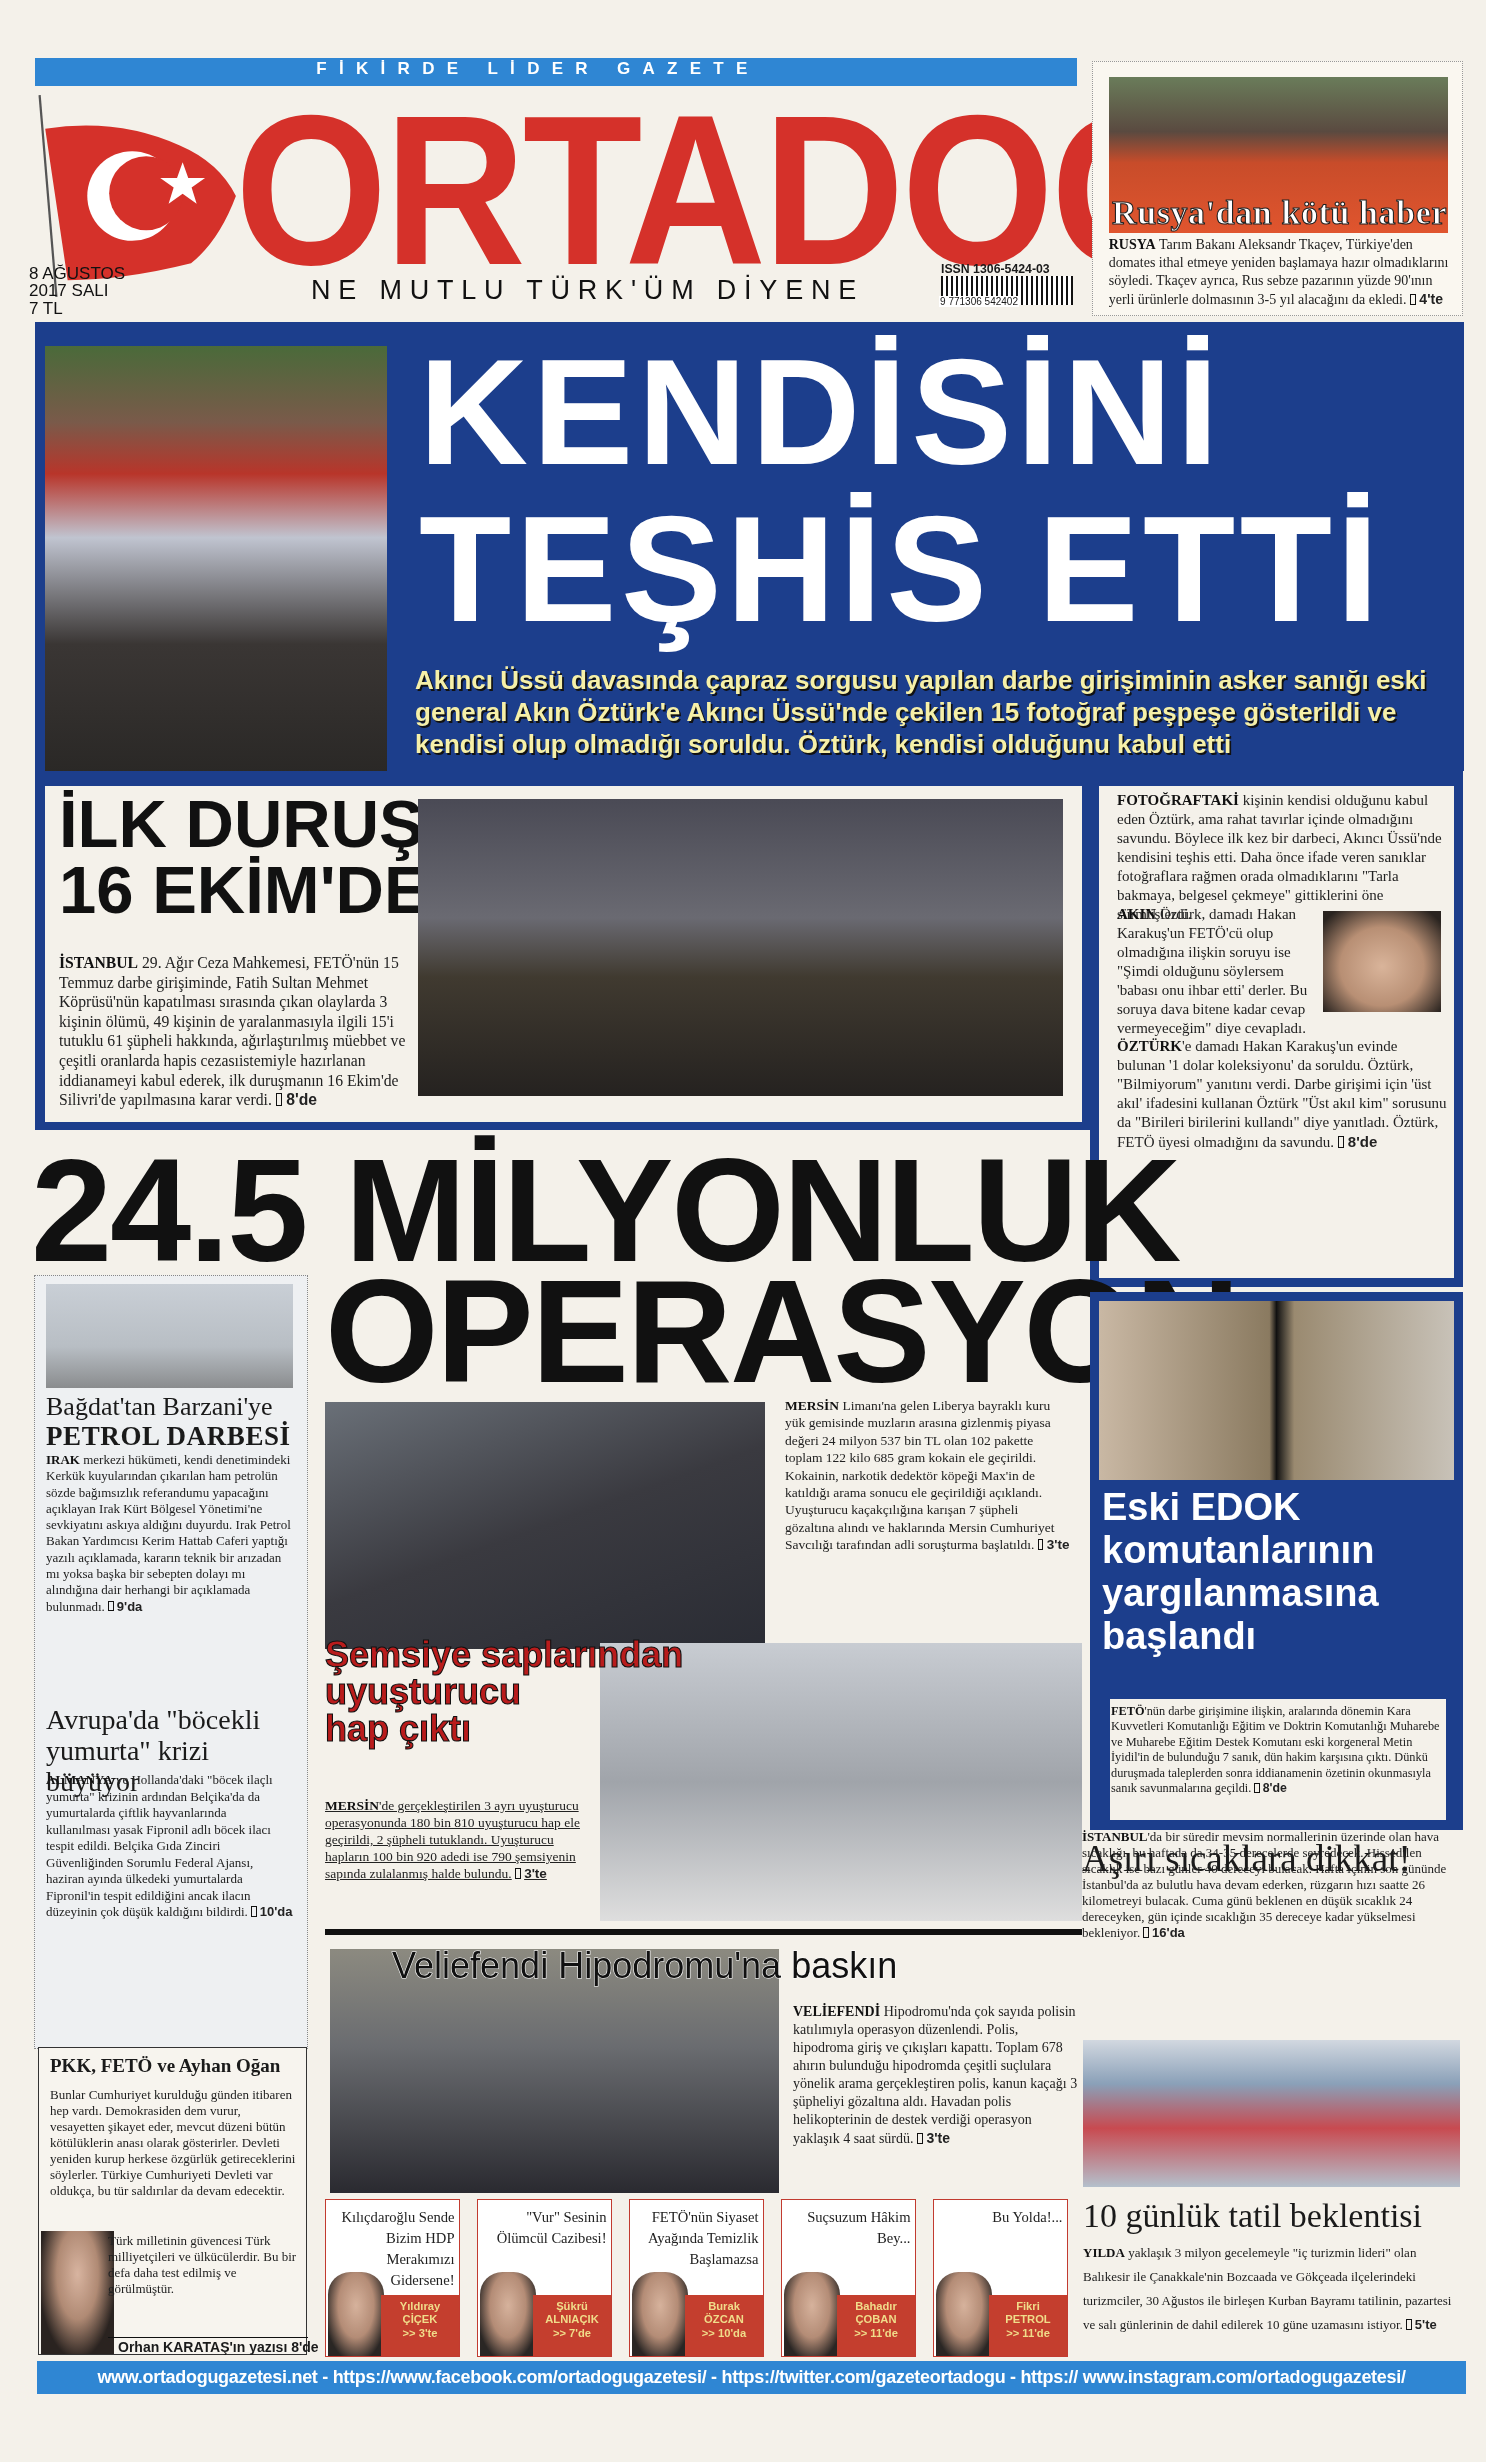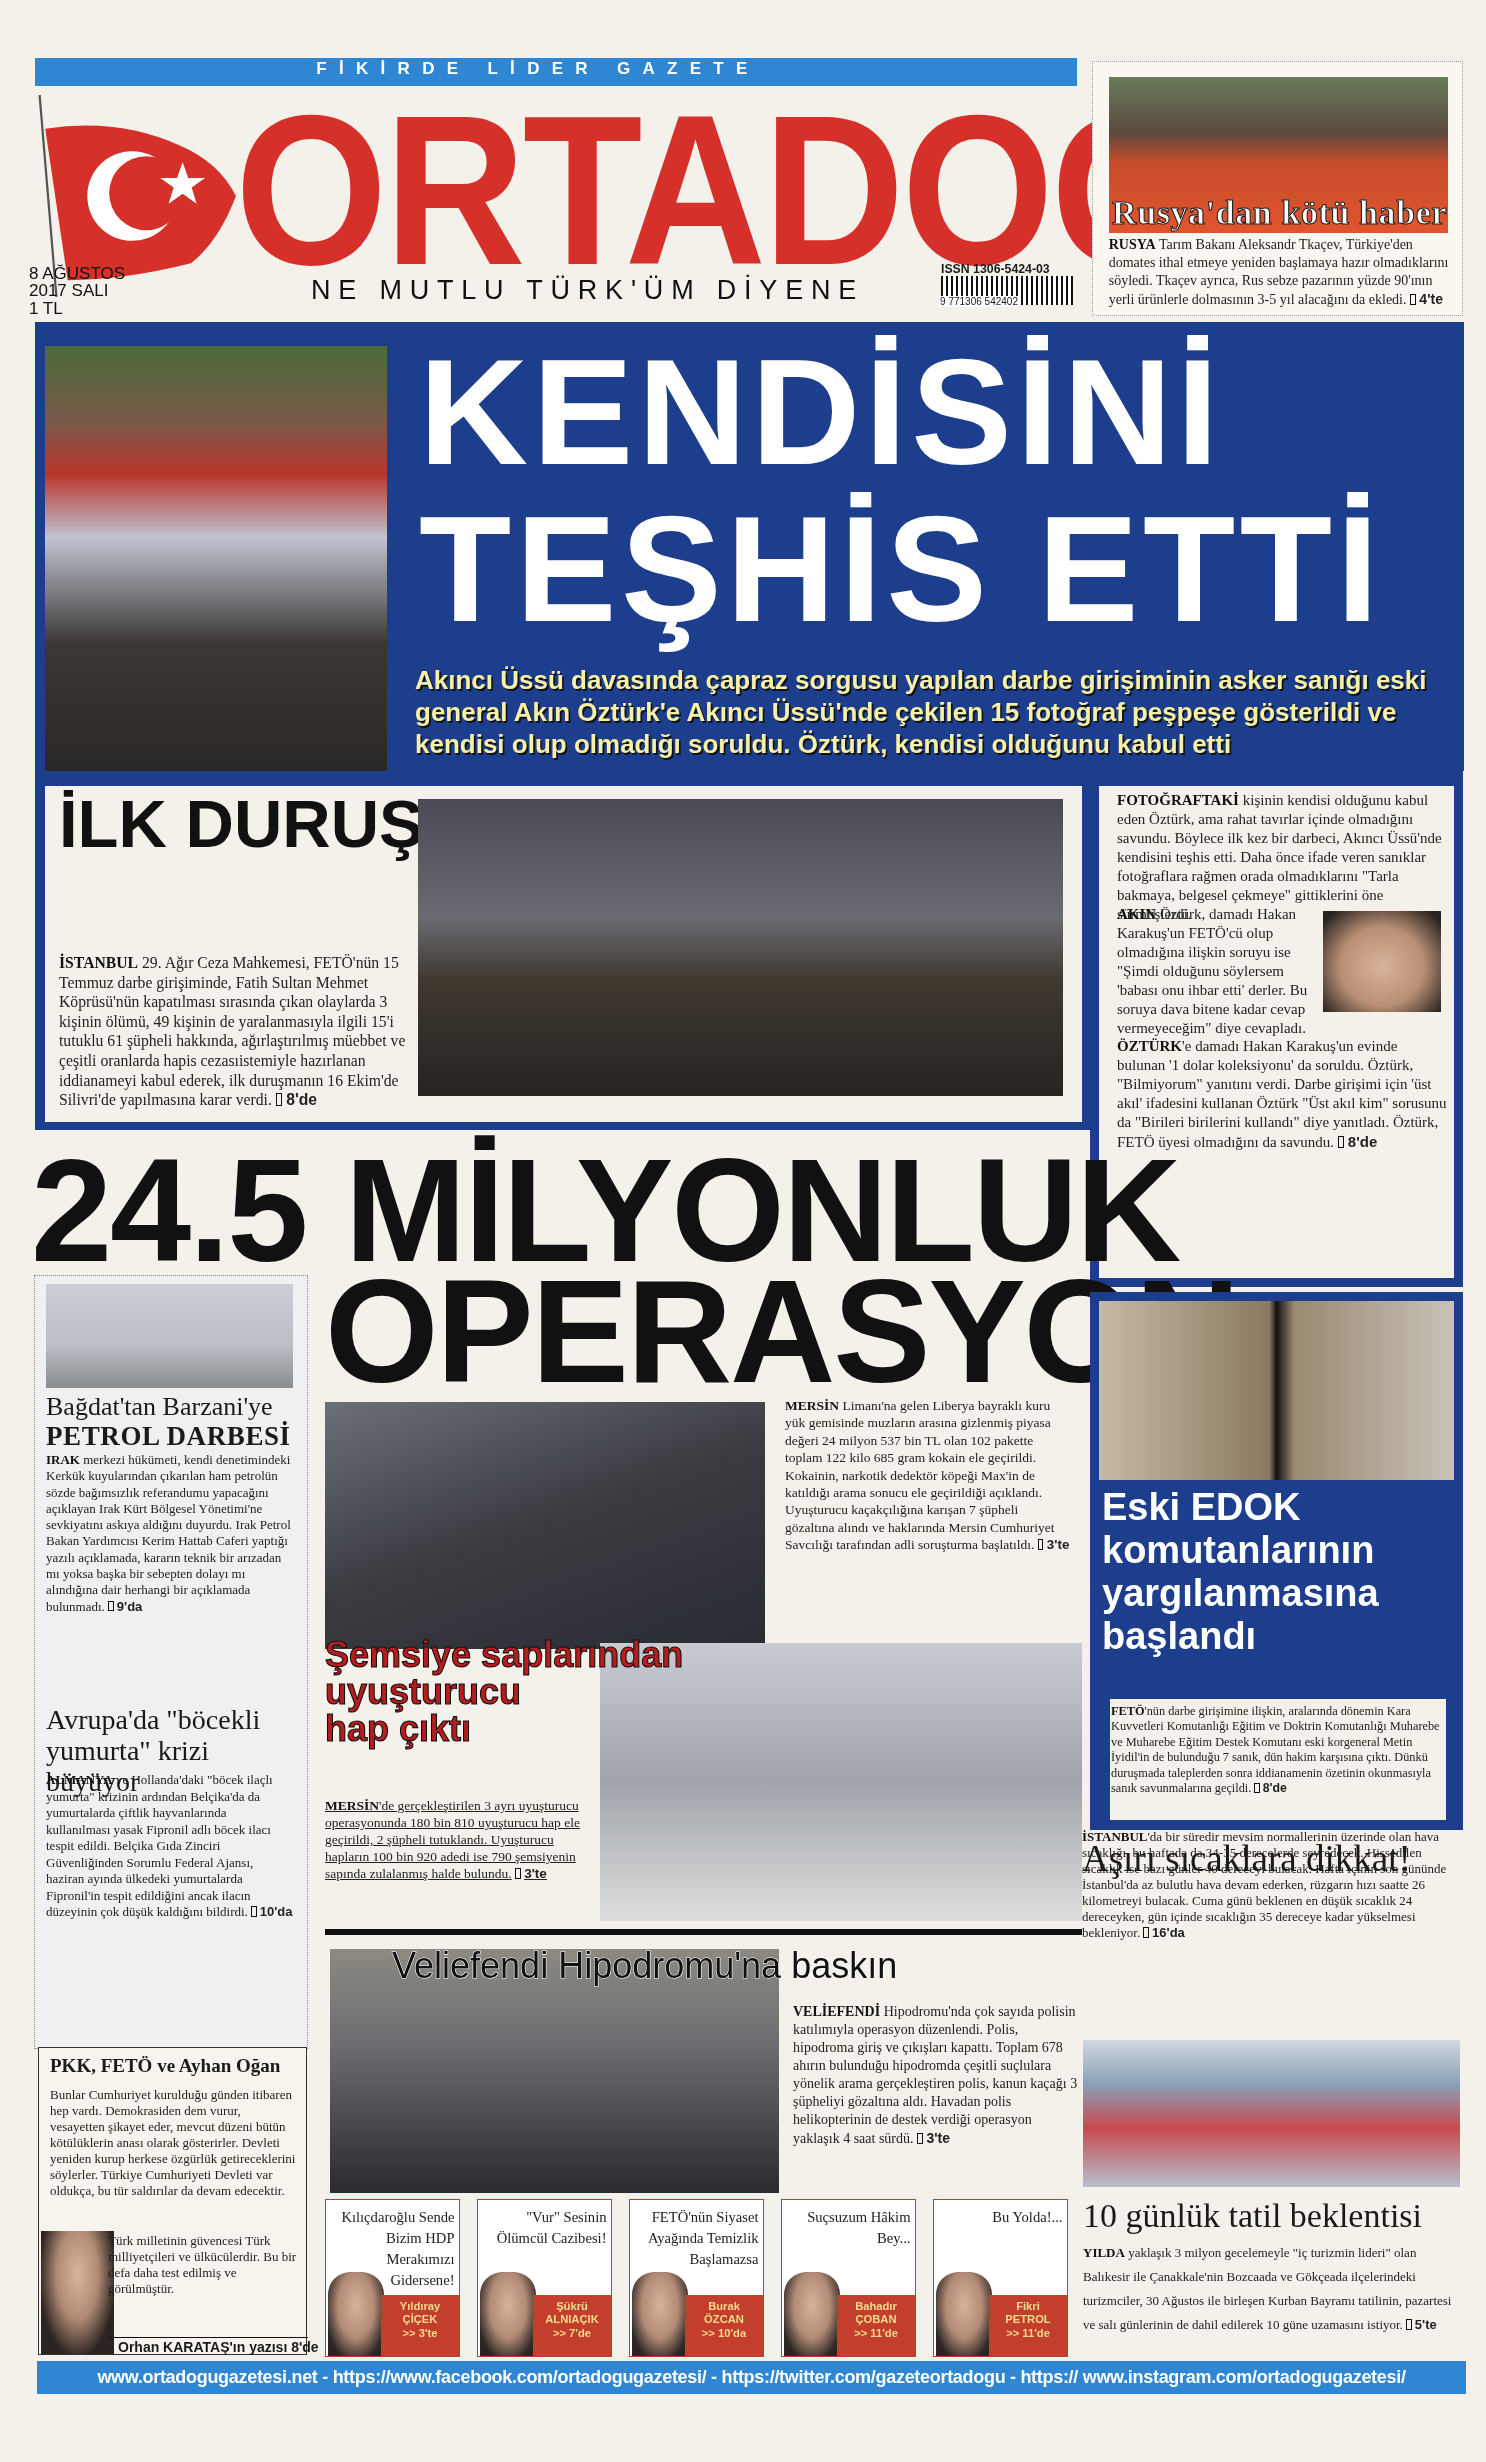--- a/index.html
+++ b/index.html
@@ -120,21 +120,21 @@
     <path d="M20 60 Q150 40 260 90 Q330 120 360 180 Q330 260 280 300 Q160 330 60 330 Z" fill="#d5312a"></path>
     <circle cx="175" cy="180" r="80" fill="#fff"></circle>
     <circle cx="200" cy="175" r="66" fill="#d5312a"></circle>
     <polygon points="265,120 275,148 305,148 281,165 290,194 265,176 240,194 249,165 225,148 255,148" fill="#fff"></polygon>
   </svg>
 </div>
 <div id="logo" class="abs sans">ORTADOĞU</div>
 <div id="date" class="abs sans">
   <div>8 AĞUSTOS</div>
   <div>2017 SALI</div>
-  <div>1 TL</div>
+  <div>7 TL</div>
 </div>
 <div id="motto" class="abs sans">NE MUTLU TÜRK'ÜM DİYENE</div>
 <div id="issn" class="abs sans">ISSN 1306-5424-03</div>
 <div id="barcode" class="abs"></div>
 <div id="barcode-num" class="abs sans">9 771306 542402</div>
 
 <div id="teaser" class="abs">
   <div id="teaser-photo" class="abs"></div>
   <div id="teaser-title" class="abs serif">Rusya'dan kötü haber</div>
   <div id="teaser-text" class="abs body-text">
@@ -145,20 +145,21 @@
 <div id="hero" class="abs"></div>
 <div id="hero-photo" class="photo"></div>
 <div id="hero-title-1" class="abs sans">KENDİSİNİ</div>
 <div id="hero-title-2" class="abs sans">TEŞHİS ETTİ</div>
 <div id="hero-sub" class="abs sans">Akıncı Üssü davasında çapraz sorgusu yapılan darbe girişiminin asker sanığı eski general Akın Öztürk'e Akıncı Üssü'nde çekilen 15 fotoğraf peşpeşe gösterildi ve kendisi olup olmadığı soruldu. Öztürk, kendisi olduğunu kabul etti</div>
 
 <div id="ilk-box" class="abs"></div>
 <div id="ilk-inner" class="abs"></div>
 <div id="ilk-title" class="abs sans">
   <div>İLK DURUŞMA</div>
+  <div>16 EKİM'DE</div>
 </div>
 <div id="ilk-text" class="abs body-text">
   <b>İSTANBUL</b><span> 29. Ağır Ceza Mahkemesi, FETÖ'nün 15 Temmuz darbe girişiminde, Fatih Sultan Mehmet Köprüsü'nün kapatılması sırasında çıkan olaylarda 3 kişinin ölümü, 49 kişinin de yaralanmasıyla ilgili 15'i tutuklu 61 şüpheli hakkında, ağırlaştırılmış müebbet ve çeşitli oranlarda hapis cezasıistemiyle hazırlanan iddianameyi kabul ederek, ilk duruşmanın 16 Ekim'de Silivri'de yapılmasına karar verdi.</span><span class="box-glyph"></span><span class="ref">8'de</span>
 </div>
 <div id="ilk-photo" class="photo"></div>
 
 <div id="rc-box" class="abs"></div>
 <div id="rc-inner" class="abs"></div>
 <div id="rc-text-1" class="abs body-text">
   <b>FOTOĞRAFTAKİ</b><span> kişinin kendisi olduğunu kabul eden Öztürk, ama rahat tavırlar içinde olmadığını savundu. Böylece ilk kez bir darbeci, Akıncı Üssü'nde kendisini teşhis etti. Daha önce ifade veren sanıklar fotoğraflara rağmen orada olmadıklarını "Tarla bakmaya, belgesel çekmeye" gittiklerini öne sürmüşlerdi.</span>

